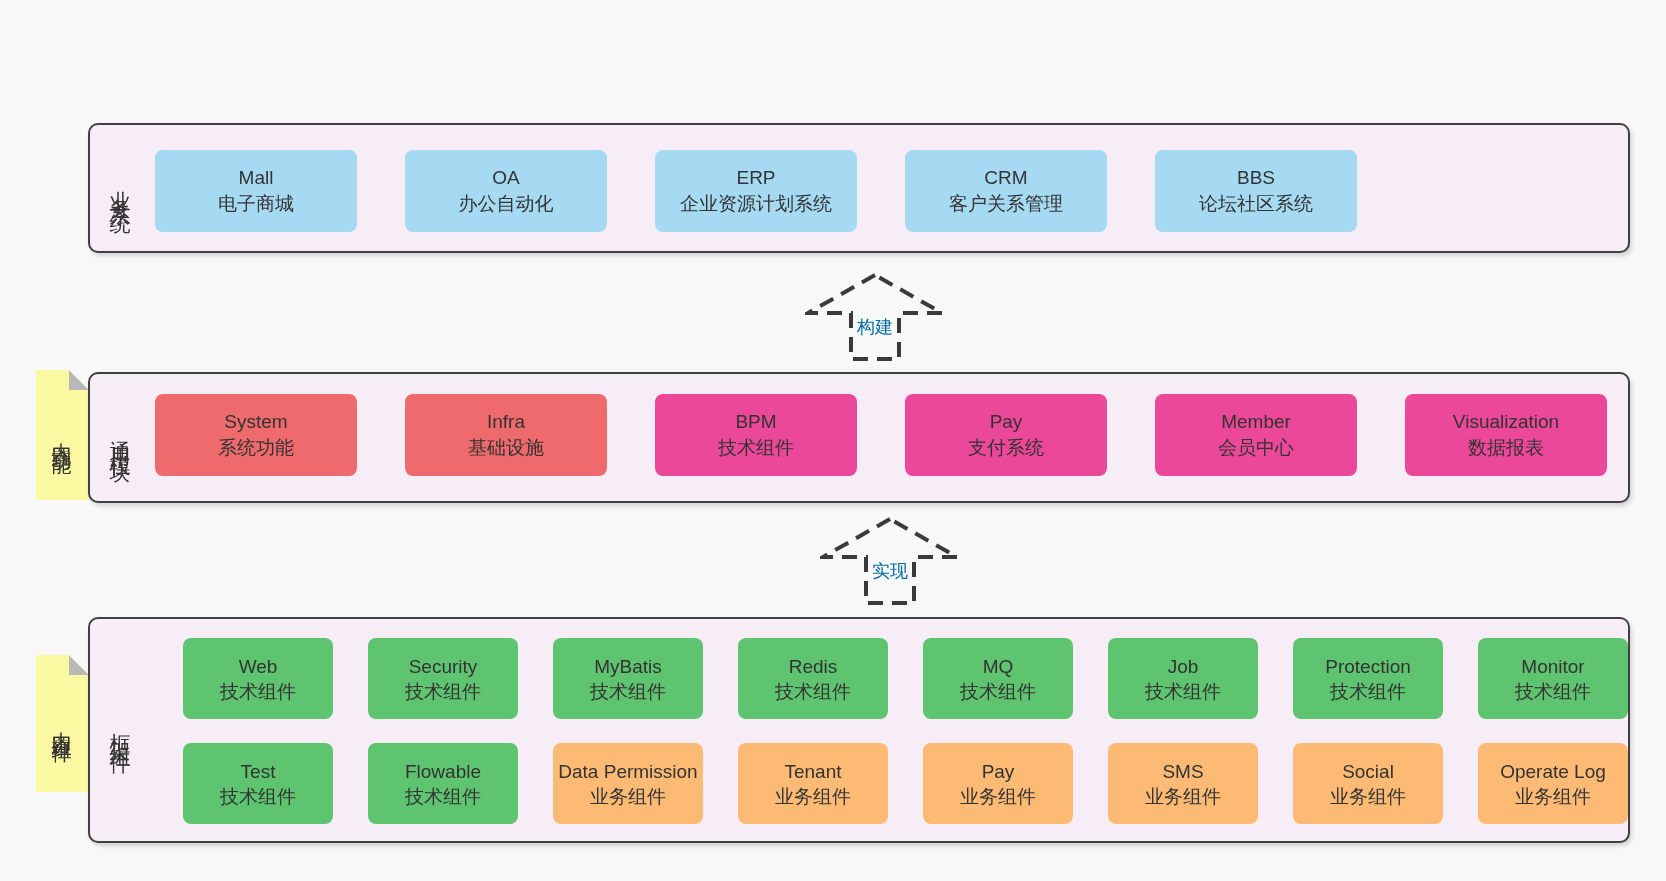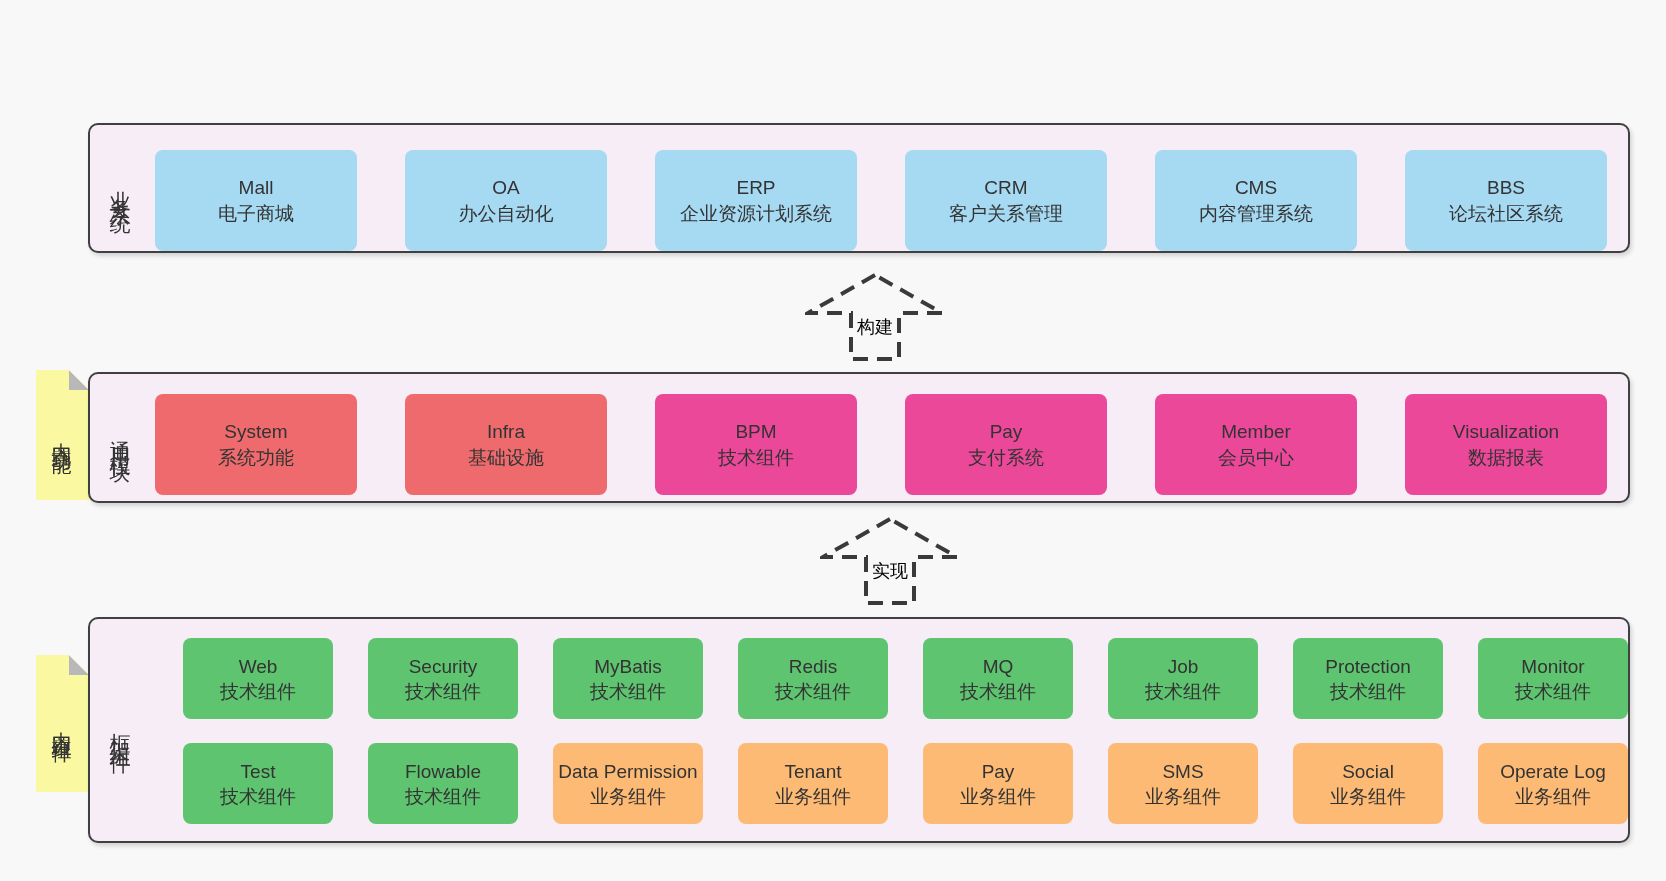--- a/index.html
+++ b/index.html
@@ -40,21 +40,21 @@
   .layer-modules .row{top:20px;}
   .layer-components .row.r1{top:19px;}
   .layer-components .row.r2{top:124px;}
   
   .box{
     border-radius:8px;
     display:flex;flex-direction:column;align-items:center;justify-content:center;
     text-align:center;flex:0 0 auto;
     font-size:19px;line-height:26px;color:#333;
   }
-  .box-wide{width:202px;height:101px;}
+  .box-wide{width:202px;height:82px;}
   .box-sm{width:150px;height:81px;line-height:25px;}
   .blue{background:#a6d9f2;}
   .red{background:#ee6a6c;}
   .pink{background:#ec4899;}
   .green{background:#5ec470;}
   .lightgreen{background:#fdba74;}
   
   .tab{
     position:absolute;left:36px;width:53px;z-index:1;
     background:#faf8a0;
@@ -73,21 +73,21 @@
     writing-mode:vertical-rl;text-orientation:upright;
     font-size:20px;letter-spacing:4px;color:#333;
   }
   
   .arrow{position:absolute;width:140px;height:88px;z-index:1;}
   .arrow-build{left:805px;top:273px;}
   .arrow-implement{left:820px;top:517px;}
   .arrow svg{display:block;width:140px;height:88px;}
   .arrow .arrow-label{
     position:absolute;left:0;right:0;top:42px;
-    text-align:center;font-size:18px;color:#000000;
+    text-align:center;font-size:18px;color:#0369a1;
     background:transparent;
   }
 </style>
 </head>
 <body>
 
 <div class="canvas">
 
   <div class="tab tab-modules">
     <div class="fold"></div>
@@ -109,24 +109,20 @@
         <span>OA</span>
         <span>办公自动化</span>
       </div>
       <div class="box box-wide blue">
         <span>ERP</span>
         <span>企业资源计划系统</span>
       </div>
       <div class="box box-wide blue">
         <span>CRM</span>
         <span>客户关系管理</span>
-      </div>
-      <div class="box box-wide blue">
-        <span>CMS</span>
-        <span>内容管理系统</span>
       </div>
       <div class="box box-wide blue">
         <span>BBS</span>
         <span>论坛社区系统</span>
       </div>
     </div>
   </section>
 
   <div class="arrow arrow-build">
     <svg viewBox="0 0 140 88">

